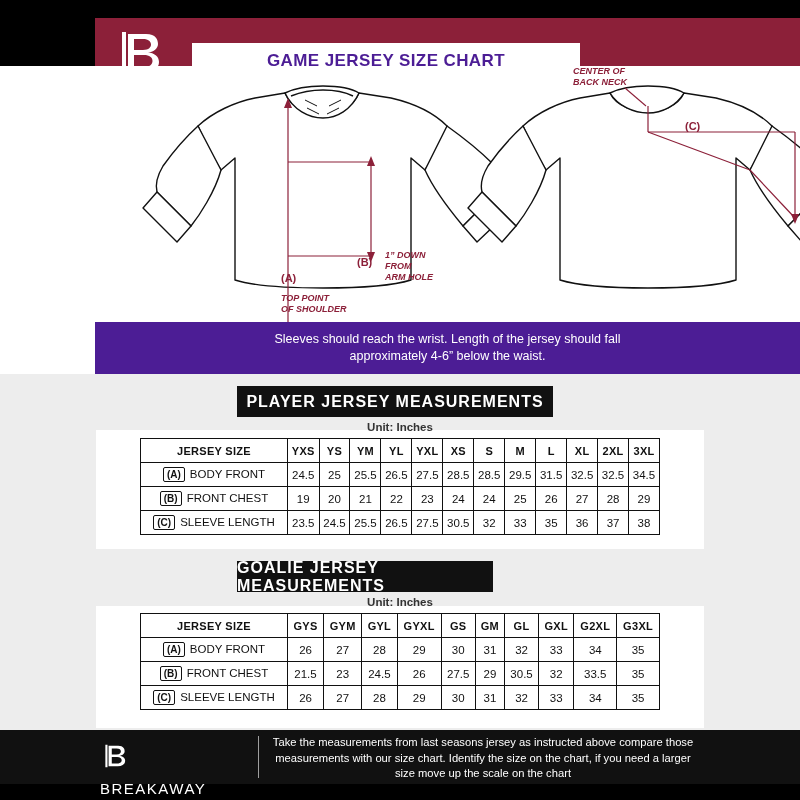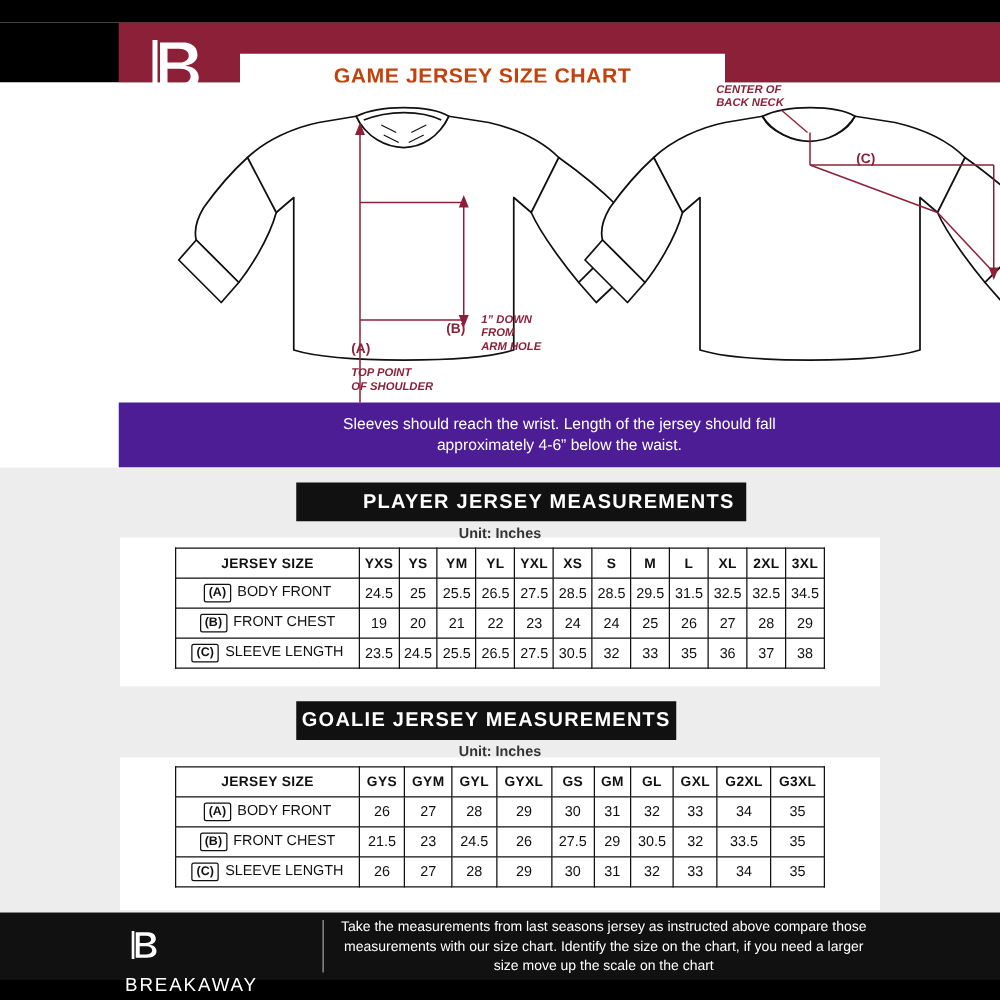--- a/index.html
+++ b/index.html
@@ -52,21 +52,21 @@
     width: 388px; height: 35px;
     background: #ffffff;
     display: flex;
     align-items: center;
     justify-content: center;
   }
   .header-title {
     font-weight: bold;
     font-size: 17px;
     letter-spacing: 0.4px;
-    color: #c2410c;
+    color: #4c1d95;
   }
   .logo-b {
     position: absolute;
     left: 112px; top: 28px;
     width: 56px; height: 50px;
     color: #ffffff;
   }
   
   .illus {
     position: absolute;
@@ -107,22 +107,22 @@
     position: absolute;
     background: #111111;
     color: #ffffff;
     display: flex;
     align-items: center;
     justify-content: center;
     font-weight: bold;
     letter-spacing: 1px;
     font-size: 16px;
   }
-  #player-bar { left: 237px; top: 386px; width: 316px; height: 31px; padding-left: 44px; }
-  #goalie-bar { left: 237px; top: 561px; width: 304px; height: 31px; }
+  #player-bar { left: 237px; top: 386px; width: 316px; height: 31px; }
+  #goalie-bar { left: 237px; top: 561px; width: 256px; height: 31px; }
   .unit-label {
     position: absolute;
     width: 800px;
     text-align: center;
     font-size: 11.5px;
     font-weight: bold;
     color: #333;
   }
   #unit1 { left: 0; top: 421px; }
   #unit2 { left: 0; top: 596px; }

